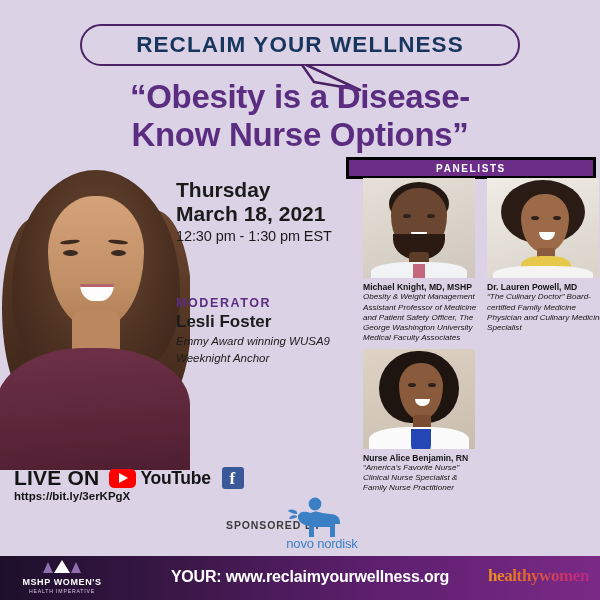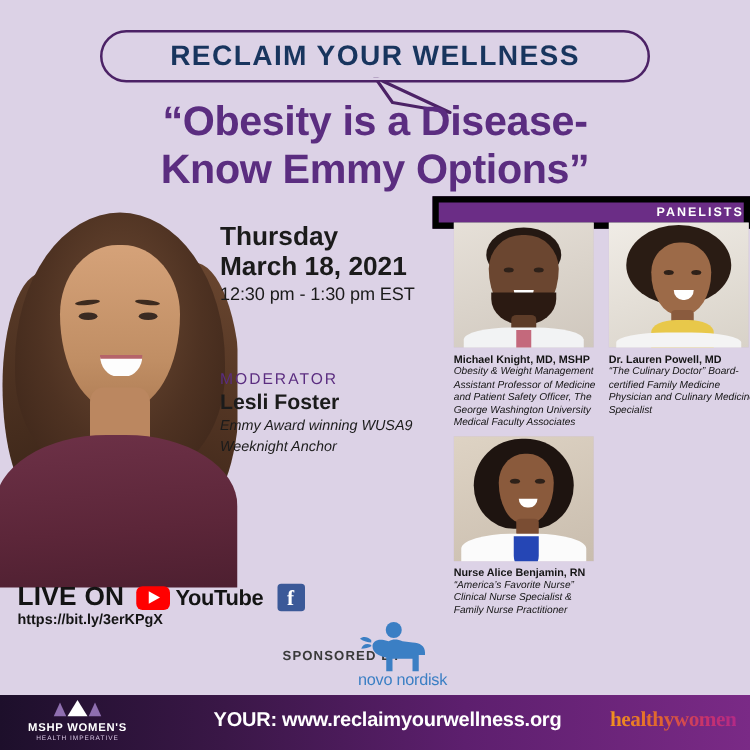--- a/index.html
+++ b/index.html
@@ -73,30 +73,30 @@
   }
 
   
   .event{position:absolute;left:176px;top:178px;width:172px;color:#1b1b1b;}
   .ev-day{font-size:21px;font-weight:bold;line-height:1.12;}
   .ev-date{font-size:21px;font-weight:bold;line-height:1.12;}
   .ev-time{font-size:14.5px;font-weight:normal;margin-top:3px;letter-spacing:-0.1px;}
 
   .moderator{position:absolute;left:176px;top:296px;width:172px;}
   .mod-kicker{
-    font-size:12.5px;font-weight:normal;color:#5b2d80;letter-spacing:1.6px;
+    font-size:12.5px;font-weight:bold;color:#5b2d80;letter-spacing:1.6px;
   }
   .mod-name{font-size:17px;font-weight:bold;color:#1b1b1b;margin-top:2px;}
   .mod-role{font-size:11.5px;font-style:italic;color:#1b1b1b;line-height:1.28;margin-top:2px;}
 
   
   .pan-bar{
     position:absolute;left:346px;top:157px;width:244px;height:16px;
-    background:#6b2d86;border:5px solid #000000;
-    display:flex;align-items:center;justify-content:flex-end;
+    background:#6b2d86;border:3px solid #000000;
+    display:flex;align-items:center;justify-content:center;
   }
   .pan-bar span{
     color:#ffffff;font-size:10px;font-weight:bold;letter-spacing:1.6px;
   }
   .grid{position:absolute;left:346px;top:178px;width:246px;}
   .prow{display:flex;gap:6px;padding-left:17px;}
   .pcell{width:120px;}
   .pphoto{width:112px;height:100px;overflow:hidden;position:relative;background:#cfc4d8;}
   .pcap{margin-top:4px;width:118px;}
   .pname{font-size:8.6px;font-weight:bold;color:#141414;line-height:1.22;}
@@ -162,21 +162,21 @@
       <div class="banner-text">RECLAIM YOUR WELLNESS</div>
     </div>
     <svg class="tail" viewBox="0 0 66 32">
       <path d="M2,0 L62,28 L16,20 Z" fill="#dcd2e6" stroke="#4c2266" stroke-width="2.5" stroke-linejoin="round"></path>
       <rect x="0" y="-6" width="66" height="8" fill="#dcd2e6"></rect>
     </svg>
   </div>
 
   <div class="headline">
     <div>“Obesity is a Disease-</div>
-    <div>Know Emmy Options”</div>
+    <div>Know Nurse Options”</div>
   </div>
 
   <div class="mod-photo">
     <div class="mod-hair2"></div>
     <div class="mod-hair3"></div>
     <div class="mod-hair"></div>
     <div class="mod-face"></div>
     <div class="mod-brow" style="left:66px;top:92px;transform:rotate(-6deg);"></div>
     <div class="mod-brow" style="left:114px;top:92px;transform:rotate(6deg);"></div>
     <div class="mod-eye" style="left:69px;top:102px;"></div>

